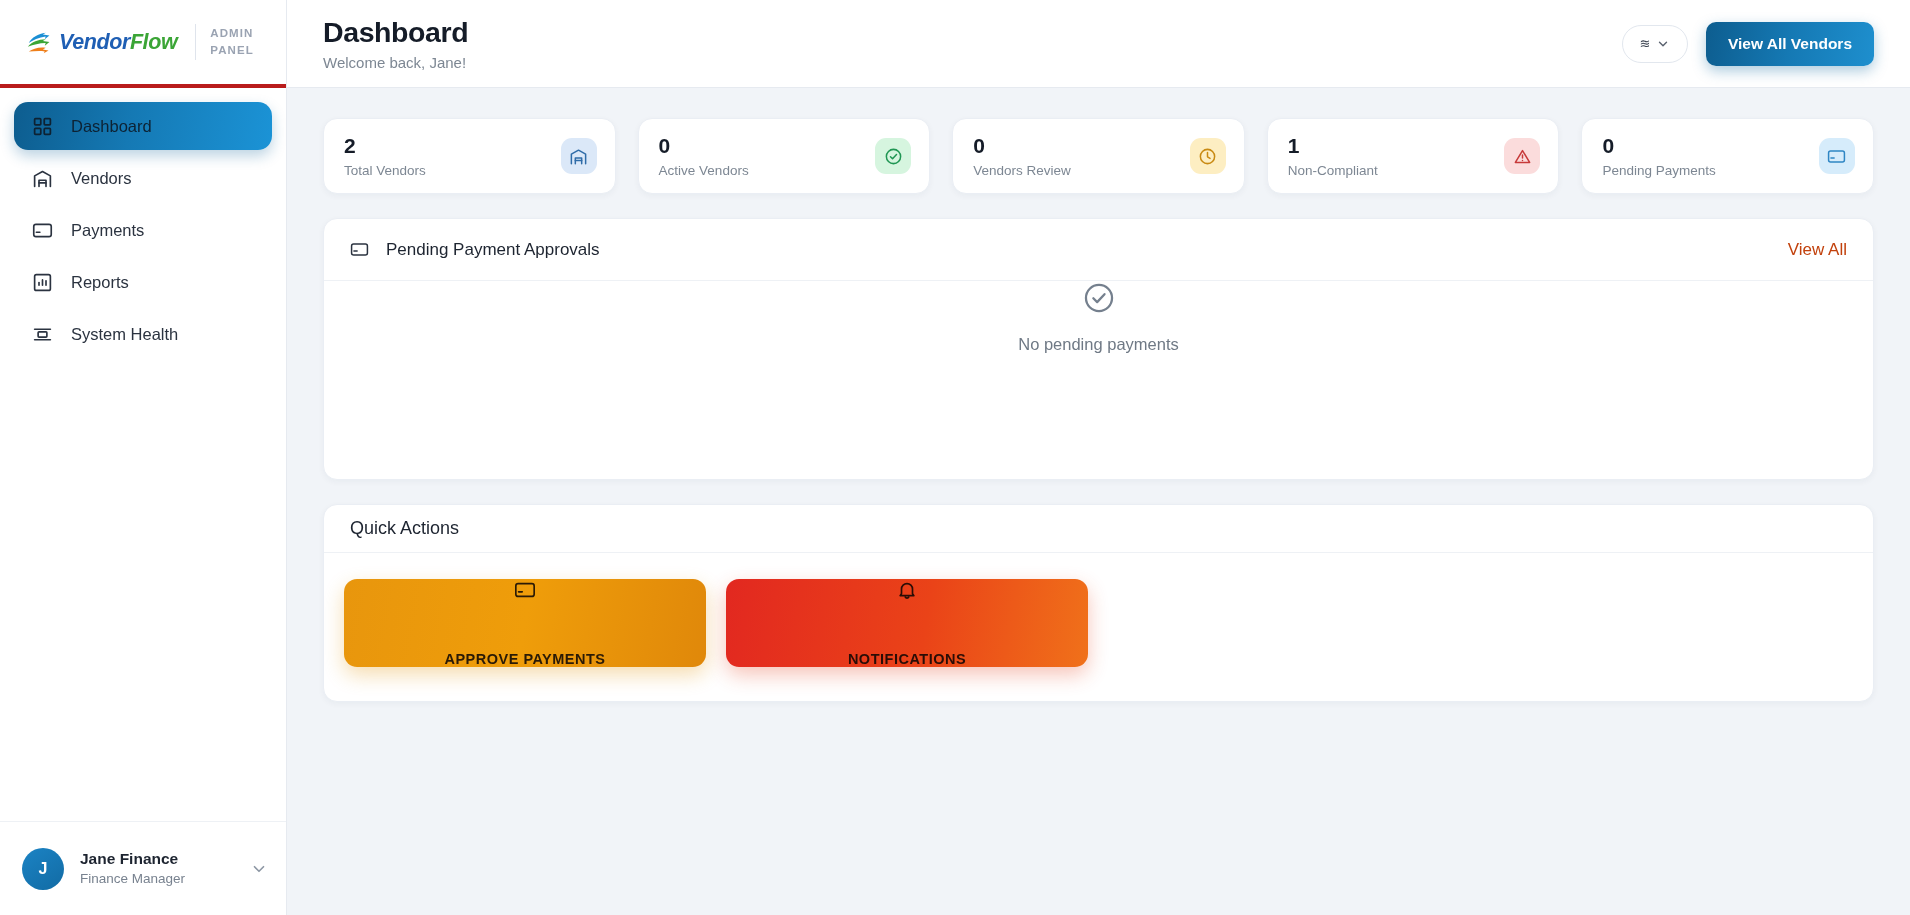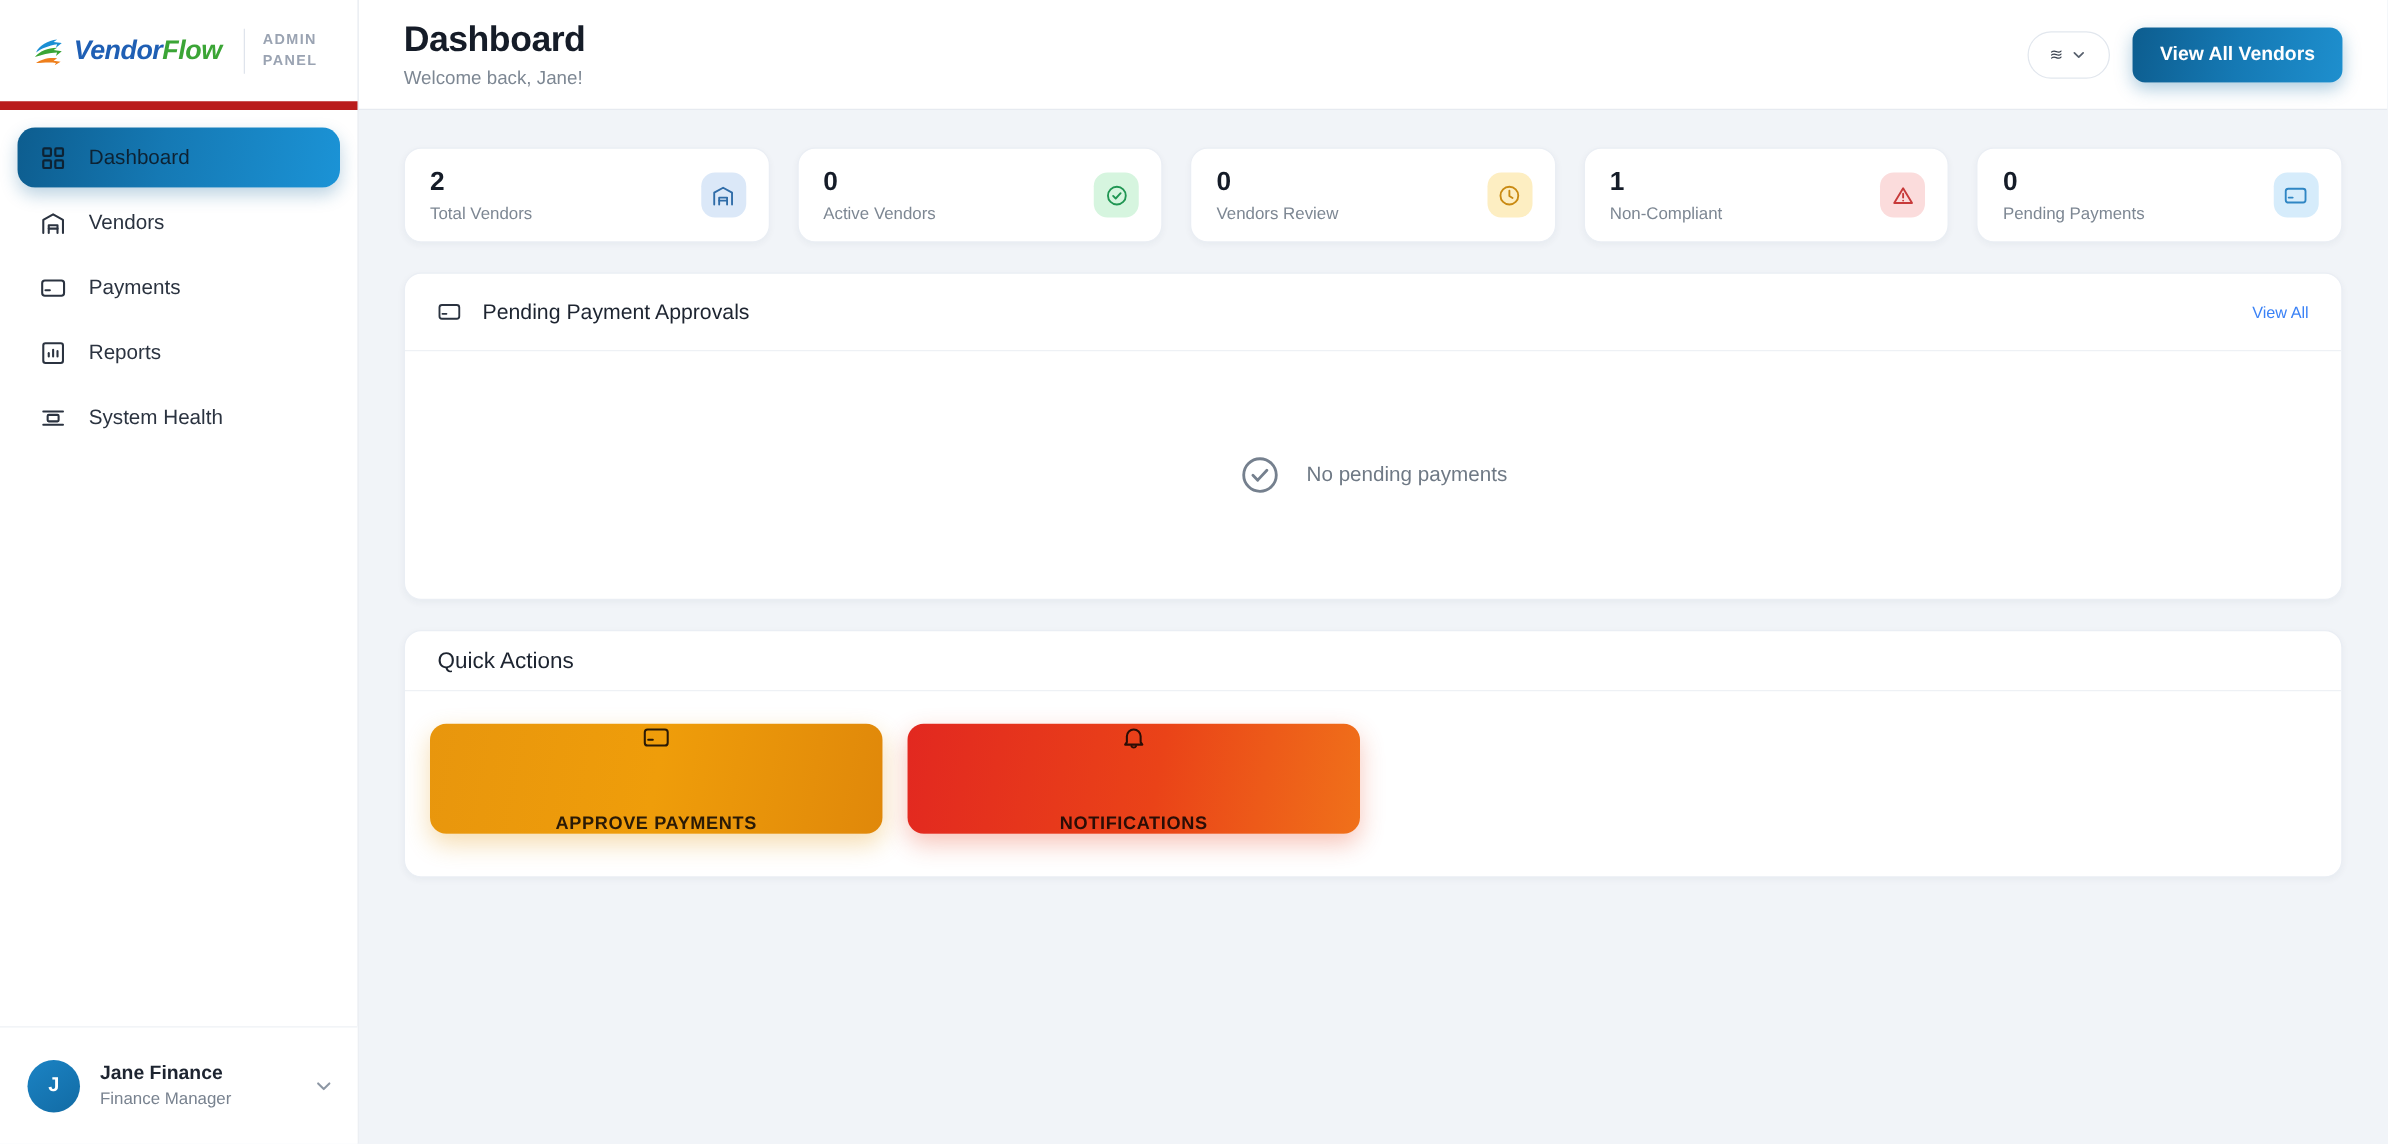--- a/index.html
+++ b/index.html
@@ -27,21 +27,21 @@
     flex-direction: column;
     position: relative;
     flex: 0 0 287px;
   }
 
   .brand {
     height: 88px;
     display: flex;
     align-items: center;
     padding: 0 14px 0 26px;
-    border-bottom: 7px solid #b91c1c;
+    border-bottom: 4px solid #b91c1c;
     gap: 14px;
   }
   .brand-logo { display: flex; align-items: center; gap: 3px; }
   .logo-mark { width: 30px; height: 30px; flex: 0 0 30px; }
   .logo-word {
     font-size: 21.5px;
     font-weight: 700;
     font-style: italic;
     letter-spacing: -0.4px;
     white-space: nowrap;
@@ -190,27 +190,27 @@
     height: 62px;
     display: flex;
     align-items: center;
     justify-content: space-between;
     padding: 0 26px 0 26px;
     border-bottom: 1px solid #eef1f5;
   }
   .panel-head-left { display: flex; align-items: center; gap: 17px; }
   .panel-head-icon { width: 19px; height: 19px; color: #2b3340; display: block; }
   .panel-title { font-size: 17px; font-weight: 500; color: #1d2430; }
-  .view-all { font-size: 13px; color: #3b82f6; cursor: pointer; }
+  .view-all { font-size: 17px; color: #c2410c; cursor: pointer; }
 
   .empty-state {
     height: 198px;
     display: flex;
-    align-items: center;
-    justify-content: center;
+    flex-direction: column;
+    align-items: center;
     gap: 20px;
   }
   .empty-icon { width: 34px; height: 34px; color: #75808e; }
   .empty-text { font-size: 16.5px; color: #6f7985; }
 
   .qa-head { padding: 0 26px; height: 48px; display: flex; align-items: center; border-bottom: 1px solid #eef1f5; }
   .qa-title { font-size: 18px; font-weight: 500; color: #1d2430; }
   .qa-body { padding: 26px 26px 34px 20px; display: flex; gap: 20px; }
   .qa-btn {
     width: 362px;

